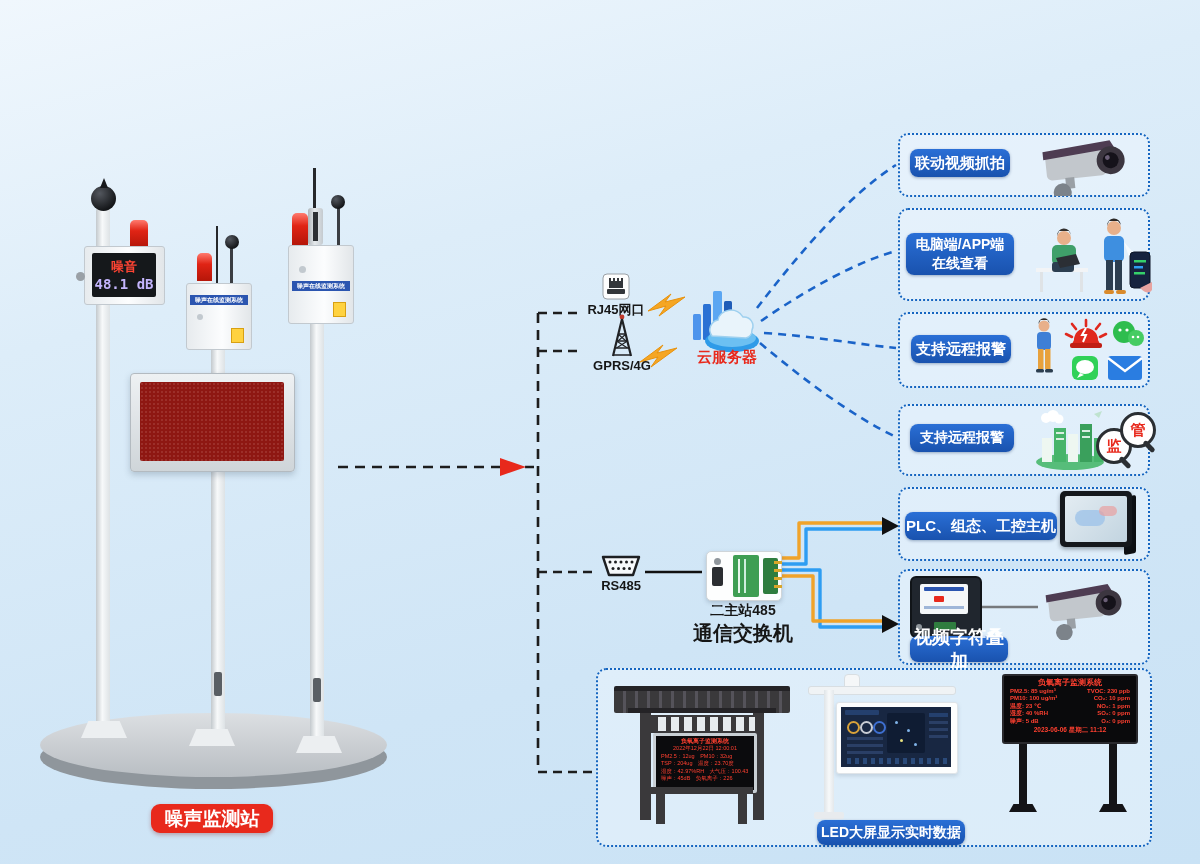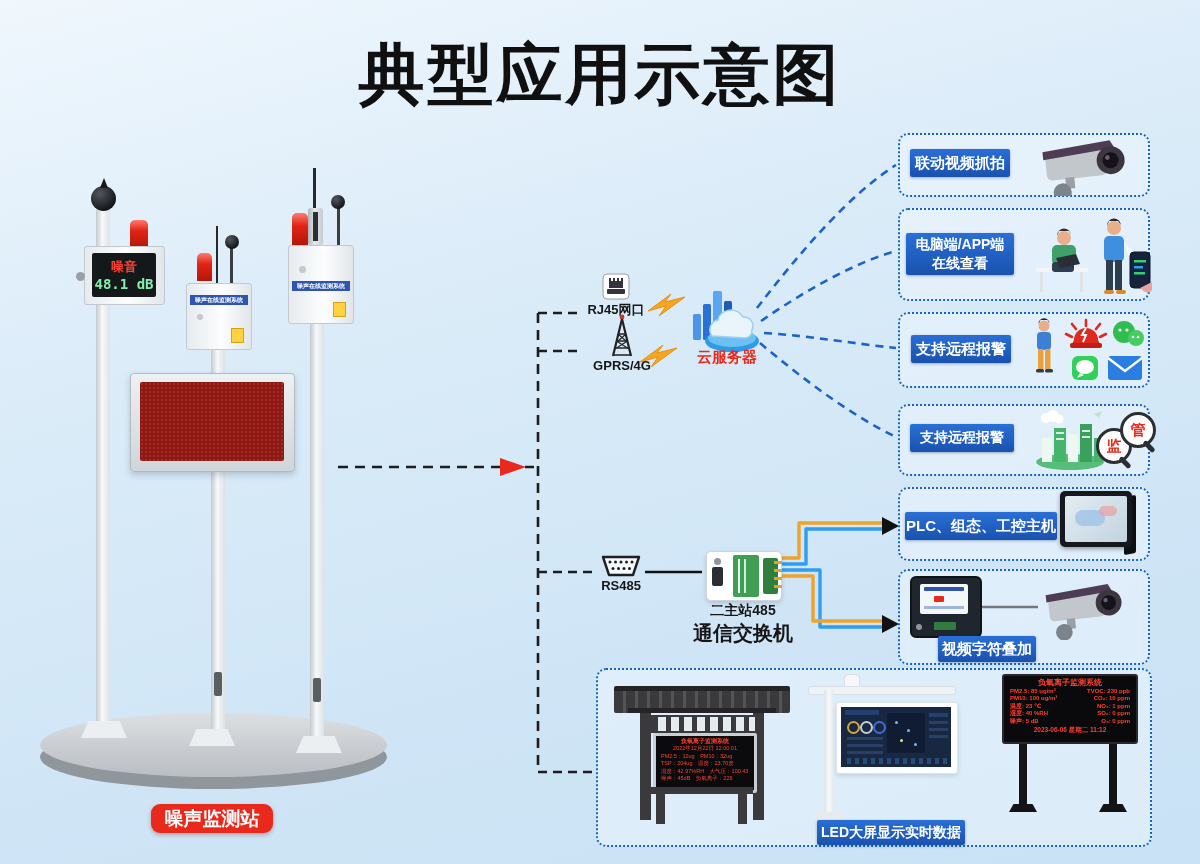--- a/index.html
+++ b/index.html
@@ -3,21 +3,21 @@
 <meta charset="utf-8">
 <style>
   html,body{margin:0;padding:0;background:#e9f3fb;}
   #canvas{position:relative;width:1200px;height:864px;overflow:hidden;
     background:linear-gradient(165deg,#f0f7fd 0%,#ddedf9 30%,#cfe5f6 70%,#c9e2f5 100%);
     font-family:"Liberation Sans","DejaVu Sans",sans-serif;}
   .abs{position:absolute;}
   .title{margin:0;width:100%;text-align:center;top:30px;left:0;font-size:66px;font-weight:900;
     color:#101010;letter-spacing:3px;}
   .dotbox{border:2px dotted #1565c0;border-radius:10px;background:rgba(242,249,254,.45);}
-  .pill{background:linear-gradient(180deg,#2a6fd6,#1952ae);color:#fff;font-weight:bold;border-radius:2px;
+  .pill{background:linear-gradient(180deg,#2a6fd6,#1952ae);color:#fff;font-weight:bold;border-radius:8px;
     display:flex;flex-direction:column;align-items:center;justify-content:center;text-align:center;
     box-shadow:0 1px 3px rgba(10,40,90,.35);}
   .badge-red{background:#e8291c;color:#fff;font-weight:bold;border-radius:9px;
     display:flex;align-items:center;justify-content:center;box-shadow:0 2px 4px rgba(120,10,10,.3);}
   .conn-label{font-size:13px;color:#161616;font-weight:700;text-align:center;}
   .pole{background:linear-gradient(90deg,#c3c9cd 0%,#f7f9fa 45%,#dde2e5 100%);border-radius:3px;}
   .flange{background:#eceff1;clip-path:polygon(16% 0,84% 0,100% 100%,0 100%);}
   .beacon{background:linear-gradient(180deg,#ff7a6e 0%,#e02415 40%,#b51609 100%);
     border-radius:5px 5px 2px 2px;border-bottom:3px solid #eef1f3;}
   .cab{background:linear-gradient(90deg,#e7ebee,#fcfdfe 55%,#e2e6e9);border:1px solid #c2c9cf;border-radius:3px;}
@@ -26,21 +26,20 @@
   .micball{background:radial-gradient(circle at 35% 30%,#53575e,#141619 72%);border-radius:50%;}
   .micstick{background:#3a3d42;}
   .screen-red{color:#ff4030;}
   .ledrow{display:flex;justify-content:space-between;padding:0 6px;color:#ff4030;font-size:6px;line-height:7.4px;font-weight:bold;}
 </style>
 </head>
 <body>
 
 <div id="canvas">
 
-  <h1 class="abs title">典型应用示意图</h1>
 
   <svg class="abs" style="left:0;top:0" width="1200" height="864">
     <path d="M338,467 H534" stroke="#1d1d1d" stroke-width="2.6" stroke-dasharray="10 7" fill="none"></path>
     <polygon points="500,458 526,467 500,476" fill="#e8291c"></polygon>
     <path d="M538,313 V772" stroke="#1d1d1d" stroke-width="2.6" stroke-dasharray="10 7" fill="none"></path>
     <path d="M538,313 H580" stroke="#1d1d1d" stroke-width="2.6" stroke-dasharray="9 6" fill="none"></path>
     <path d="M538,351 H580" stroke="#1d1d1d" stroke-width="2.6" stroke-dasharray="9 6" fill="none"></path>
     <path d="M538,572 H598" stroke="#1d1d1d" stroke-width="2.6" stroke-dasharray="9 6" fill="none"></path>
     <path d="M538,772 H594" stroke="#1d1d1d" stroke-width="2.6" stroke-dasharray="9 6" fill="none"></path>
 
@@ -68,21 +67,21 @@
 
   <div class="abs pole" style="left:96px;top:208px;width:14px;height:527px"></div>
   <div class="abs flange" style="left:81px;top:721px;width:46px;height:17px"></div>
   <div class="abs micstick" style="left:101px;top:186px;width:4px;height:24px"></div>
   <div class="abs micball" style="left:91px;top:186px;width:25px;height:25px"></div>
   <div class="abs" style="left:100px;top:178px;width:0;height:0;border-left:4px solid transparent;border-right:4px solid transparent;border-bottom:10px solid #17191c"></div>
   <div class="abs beacon" style="left:130px;top:220px;width:18px;height:27px"></div>
   <div class="abs cab" style="left:84px;top:246px;width:79px;height:57px">
     <div class="abs" style="left:7px;top:6px;width:64px;height:44px;background:#15181b;border-radius:2px;display:flex;flex-direction:column;align-items:center;justify-content:center">
       <div style="color:#ff4433;font-size:13px;font-weight:bold;line-height:17px">噪音</div>
-      <div style="color:#86efac;font-size:14px;font-weight:bold;line-height:18px;font-family:'DejaVu Sans Mono',monospace">48.1 dB</div>
+      <div style="color:#c4b5fd;font-size:14px;font-weight:bold;line-height:18px;font-family:'DejaVu Sans Mono',monospace">48.1 dB</div>
     </div>
   </div>
   <div class="abs" style="left:76px;top:272px;width:9px;height:9px;background:#9aa0a6;border-radius:50%"></div>
 
   <div class="abs pole" style="left:211px;top:345px;width:14px;height:395px"></div>
   <div class="abs" style="left:214px;top:672px;width:8px;height:24px;background:#5a5f64;border-radius:2px"></div>
   <div class="abs flange" style="left:189px;top:729px;width:46px;height:17px"></div>
   <div class="abs beacon" style="left:197px;top:253px;width:15px;height:28px"></div>
   <div class="abs antenna" style="left:216px;top:226px;width:2px;height:57px;position:absolute;background:#26282b"></div>
   <div class="abs micstick" style="left:230px;top:248px;width:3px;height:35px"></div>
@@ -298,21 +297,21 @@
     <g transform="rotate(-6 52 31)">
       <rect x="14" y="16" width="60" height="27" rx="5" fill="#c2c7cc"></rect>
       <path d="M12,14 L80,9 L84,17 L12,22 Z" fill="#4e3c52"></path>
       <circle cx="79" cy="29" r="14" fill="#3c3640"></circle>
         <circle cx="79" cy="29" r="8" fill="#15121a"></circle>
         <circle cx="76" cy="26" r="2.4" fill="#6b5f77"></circle>
       <rect x="32" y="42" width="9" height="11" fill="#9aa0a6"></rect>
       <circle cx="28" cy="56" r="9" fill="#7c838a"></circle>
     </g>
   </svg>
-  <div class="abs pill" style="left:938px;top:636px;width:98px;height:26px;font-size:15px">视频字符叠加</div>
+  <div class="abs pill" style="left:910px;top:636px;width:98px;height:26px;font-size:18px">视频字符叠加</div>
 
   <div class="abs dotbox" style="left:596px;top:668px;width:552px;height:175px"></div>
 
   <div class="abs" style="left:610px;top:676px;width:184px;height:150px">
     <div class="abs" style="left:4px;top:10px;width:176px;height:22px;background:repeating-linear-gradient(90deg,#3a393b 0 9px,#55535a 9px 12px);border-radius:2px;border-top:5px solid #242326"></div>
     <div class="abs" style="left:18px;top:32px;width:148px;height:5px;background:#242326"></div>
     <div class="abs" style="left:30px;top:37px;width:11px;height:107px;background:#3a393b"></div>
     <div class="abs" style="left:143px;top:37px;width:11px;height:107px;background:#3a393b"></div>
     <div class="abs" style="left:41px;top:39px;width:102px;height:14px;background:repeating-linear-gradient(90deg,#3a393b 0 5px,#e6ebee 5px 13px);border:2px solid #3a393b"></div>
     <div class="abs" style="left:43px;top:57px;width:98px;height:52px;background:#0b0b0d;border:3px solid #c8cfd4;border-radius:2px;overflow:hidden;padding:1px 0">

